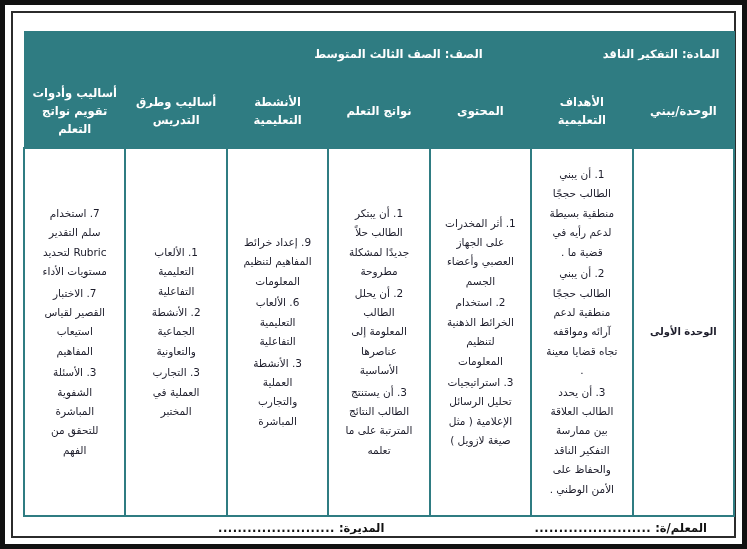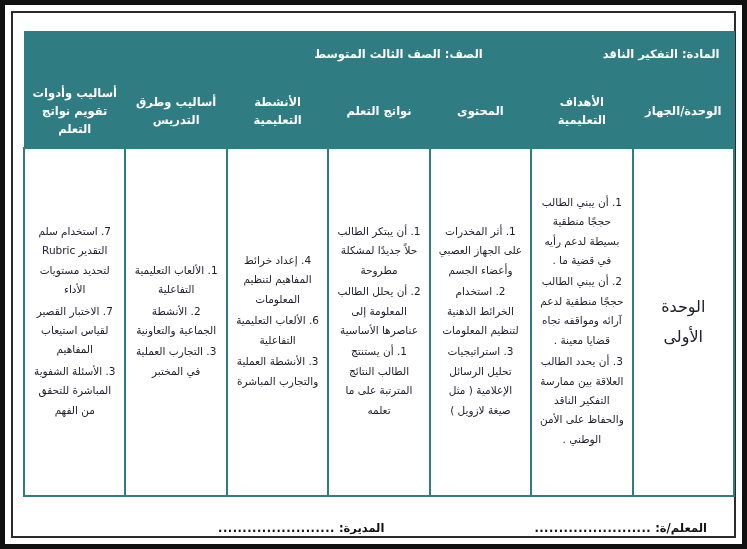--- a/index.html
+++ b/index.html
@@ -90,27 +90,27 @@
     color: #1d1d2b;
     border: 2px solid #2f7c82;
     vertical-align: middle;
     text-align: center;
     font-size: 10.5px;
     line-height: 1.85;
     padding: 8px 6px;
     height: 330px;
   }
   td.cell.unit {
-    font-size: 16px;
-    font-weight: normal;
+    font-size: 10px;
+    font-weight: bold;
     border-right: 2px solid #2f7c82;
   }
   td.cell ol {
     list-style: none;
-    margin: 0;
+    margin: 8px;
     padding: 0;
   }
   td.cell ol li {
     margin: 0 0 2px 0;
     text-align: center;
   }
 
   
   .col-asses { border-right: 2px solid #2f7c82; }
 
@@ -150,21 +150,21 @@
             <tr class="meta-row">
           <td colspan="7">
             <div class="meta-inner">
               <span class="meta-subject">المادة: التفكير الناقد</span>
               <span class="meta-grade">الصف: الصف الثالث المتوسط</span>
             </div>
           </td>
         </tr>
 
         <tr class="head-row">
-          <th style="width:92px">الوحدة/الجهاز</th>
+          <th style="width:92px">الوحدة/يبني</th>
           <th style="width:120px">الأهداف التعليمية</th>
           <th style="width:95px">المحتوى</th>
           <th style="width:98px">نواتج التعلم</th>
           <th style="width:105px">الأنشطة التعليمية</th>
           <th style="width:95px">أساليب وطرق التدريس</th>
           <th style="width:107px">أساليب وأدوات تقويم نواتج التعلم</th>
         </tr>
 
         <tr>
 
@@ -183,27 +183,27 @@
               <li>1. أثر المخدرات على الجهاز العصبي وأعضاء الجسم</li>
               <li>2. استخدام الخرائط الذهنية لتنظيم المعلومات</li>
               <li>3. استراتيجيات تحليل الرسائل الإعلامية ( مثل صيغة لازويل )</li>
             </ol>
           </td>
 
           <td class="cell">
             <ol>
               <li>1. أن يبتكر الطالب حلاً جديدًا لمشكلة مطروحة</li>
               <li>2. أن يحلل الطالب المعلومة إلى عناصرها الأساسية</li>
-              <li>1. أن يستنتج الطالب النتائج المترتبة على ما تعلمه</li>
-            </ol>
-          </td>
-
-          <td class="cell">
-            <ol>
-              <li>4. إعداد خرائط المفاهيم لتنظيم المعلومات</li>
+              <li>3. أن يستنتج الطالب النتائج المترتبة على ما تعلمه</li>
+            </ol>
+          </td>
+
+          <td class="cell">
+            <ol>
+              <li>9. إعداد خرائط المفاهيم لتنظيم المعلومات</li>
               <li>6. الألعاب التعليمية التفاعلية</li>
               <li>3. الأنشطة العملية والتجارب المباشرة</li>
             </ol>
           </td>
 
           <td class="cell">
             <ol>
               <li>1. الألعاب التعليمية التفاعلية</li>
               <li>2. الأنشطة الجماعية والتعاونية</li>
               <li>3. التجارب العملية في المختبر</li>

